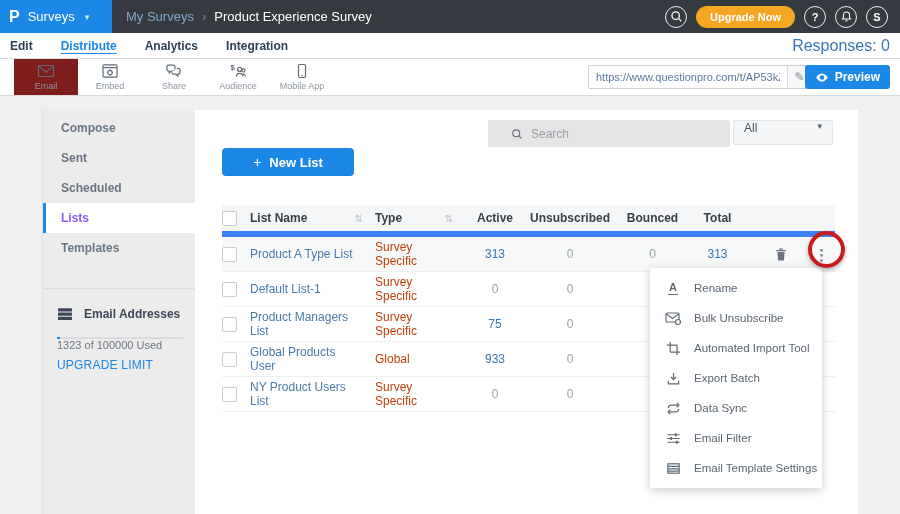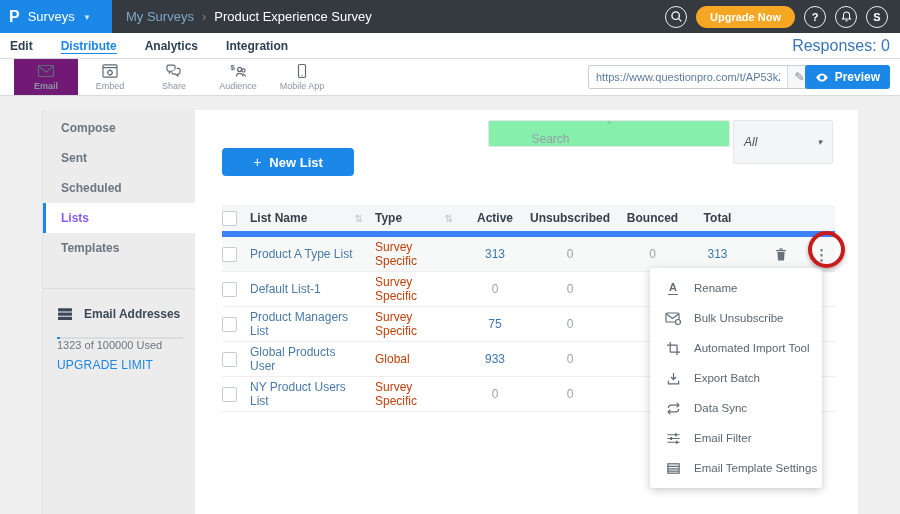--- a/index.html
+++ b/index.html
@@ -24,21 +24,21 @@
   
   .tabbar { position:absolute; top:33px; left:0; width:900px; height:26px; background:#fff; border-bottom:1px solid #d8dadc; display:flex; align-items:center; padding-left:10px; gap:28px; }
   .tab { font-size:12px; font-weight:700; color:#2f4154; cursor:pointer; }
   .tab.active { color:#1b87e6; text-decoration:underline; text-underline-offset:3px; }
   .responses { position:absolute; right:10px; font-size:16px; color:#3a76b6; }
 
   
   .toolbar { position:absolute; top:59px; left:0; width:900px; height:37px; background:#fff; border-bottom:1px solid #d8dadc; display:flex; }
   .tool-item { width:64px; height:36px; display:flex; flex-direction:column; align-items:center; justify-content:center; gap:2px; cursor:pointer; color:#5f6b76; }
   .tool-item:first-child { margin-left:14px; }
-  .tool-item.active { background:#701a75;font-weight:bold; }
+  .tool-item.active { background:#7f1d1d; }
   .tool-label { font-size:9px; color:#8b95a1; }
   .urlbox { position:absolute; right:88px; top:6px; width:224px; height:24px; border:1px solid #c9ced3; border-radius:2px; background:#fff; display:flex; align-items:center; overflow:hidden; }
   .urlbox input { flex:1; border:none; outline:none; background:transparent; font-size:11px; color:#5b7a9d; padding:0 7px; font-family:inherit; min-width:0; }
   .url-edit { width:24px; height:100%; border-left:1px solid #d7dbdf; background:#f6f7f8; display:flex; align-items:center; justify-content:center; color:#7a838c; font-size:12px; cursor:pointer; }
   .preview-btn { position:absolute; right:10px; top:6px; height:24px; padding:0 10px; background:#1b87e6; border-radius:3px; color:#fff; font-size:12px; font-weight:700; display:flex; align-items:center; gap:6px; cursor:pointer; }
 
   
   .page { position:absolute; top:96px; left:0; width:900px; bottom:0; background:#efefef; }
 
   
@@ -47,24 +47,24 @@
   .side-item.active { background:#ffffff; border-left-color:#1b87e6; color:#8b5cf6; }
   .email-block { margin-top:25px; border-top:1px solid #dcdcdc; padding:17px 14px 0; }
   .email-head { display:flex; align-items:center; gap:11px; color:#3c4858; font-size:12px; font-weight:700; }
   .progress { margin-top:15px; height:2px; background:#d9dbdd; position:relative; width:126px; }
   .progress-fill { position:absolute; left:0; top:0; height:2px; background:#1b87e6; }
   .usage { font-size:11px; color:#6b7682; }
   .upgrade-link { margin-top:7px; font-size:12px; color:#1b87e6; cursor:pointer; letter-spacing:.2px; }
 
   
   .card { position:absolute; left:195px; top:110px; width:663px; bottom:0; background:#ffffff; }
-  .searchbox { position:absolute; left:293px; top:10px; width:242px; height:27px; background:#86efac; border:1px solid #e3e5e7; border-radius:2px; display:flex; align-items:center; padding:0 22px; gap:8px;flex-direction:column; }
+  .searchbox { position:absolute; left:293px; top:10px; width:242px; height:27px; background:#e5e5e5; border:1px solid #e3e5e7; border-radius:2px; display:flex; align-items:center; padding:0 22px; gap:8px; }
   .searchbox input { flex:1; border:none; background:transparent; outline:none; font-size:12px; color:#4a545e; font-family:inherit; min-width:0; }
   .searchbox input::placeholder { color:#97a0a8; }
-  .filter { position:absolute; left:538px; top:10px; width:100px; height:44px; background:#f4f5f6; border:1px solid #e3e5e7; border-radius:2px; display:flex; align-items:center; padding:0 10px; font-size:12px; color:#4a545e; cursor:pointer;font-style:italic; }
+  .filter { position:absolute; left:538px; top:10px; width:100px; height:25px; background:#f4f5f6; border:1px solid #e3e5e7; border-radius:2px; display:flex; padding:0 10px; font-size:12px; color:#4a545e; cursor:pointer; }
   .filter-caret { margin-left:auto; font-size:9px; color:#55606a; }
   .newlist-btn { position:absolute; left:27px; top:38px; width:132px; height:28px; background:#1b87e6; border-radius:4px; color:#fff; display:flex; align-items:center; justify-content:center; gap:8px; font-size:13px; font-weight:700; cursor:pointer; }
   .newlist-plus { font-size:14px; font-weight:400; }
 
   
   .table { position:absolute; left:27px; top:95px; width:613px; }
   .thead { display:flex; align-items:center; height:32px; background:#f5f6f7; border-bottom:6px solid #3b82f6; font-size:12px; font-weight:700; color:#36414c; }
   .trow { display:flex; align-items:center; height:35px; border-bottom:1px solid #eceeef; font-size:12px; background:#fff; }
   .trow.hl { background:#f7f8f8; }
   .c-check { width:28px; display:flex; align-items:center; }

